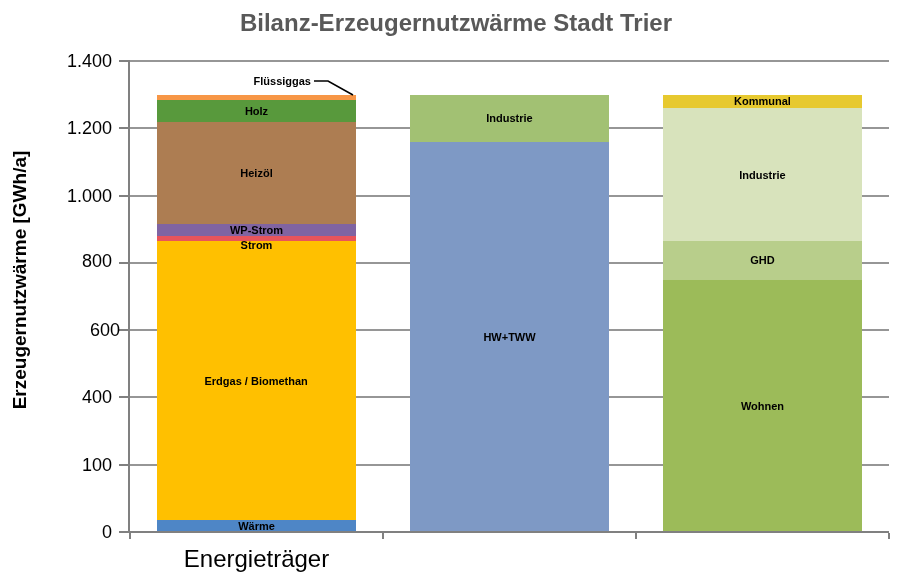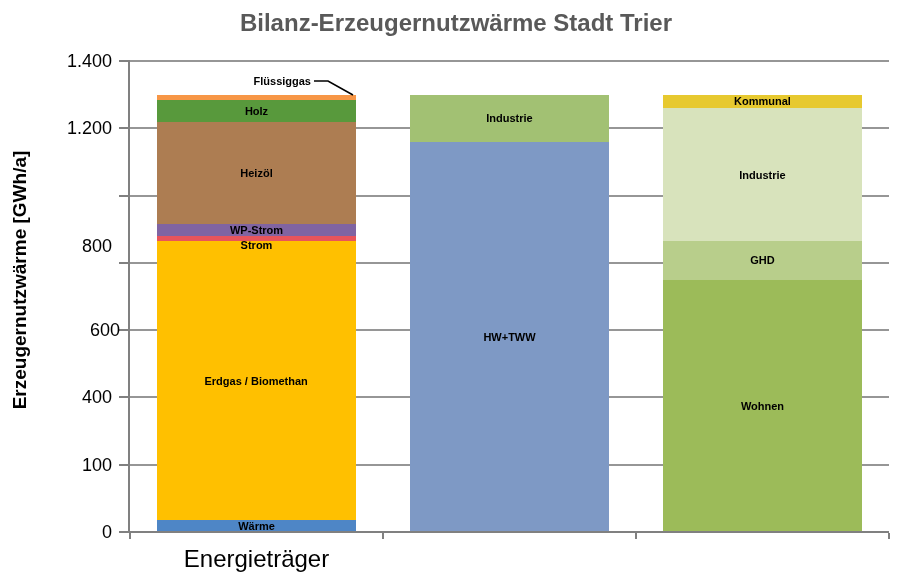--- a/index.html
+++ b/index.html
@@ -67,23 +67,24 @@
     <div class="ytick" style="left: 119px; top: 463.714px; width: 11px; height: 2px;"></div>
     <div class="ytick-label" style="left: 0px; top: 454.714px; width: 112px; height: 20px;">100</div>
     <div class="gridline" style="left: 130px; top: 396.429px; width: 759px; height: 2px;"></div>
     <div class="ytick" style="left: 119px; top: 396.429px; width: 11px; height: 2px;"></div>
     <div class="ytick-label" style="left: 0px; top: 387.429px; width: 112px; height: 20px;">400</div>
     <div class="gridline" style="left: 130px; top: 329.143px; width: 759px; height: 2px;"></div>
     <div class="ytick" style="left: 119px; top: 329.143px; width: 11px; height: 2px;"></div>
     <div class="ytick-label" style="left: 0px; top: 320.143px; width: 112px; height: 20px; margin-left: 8px;">600</div>
     <div class="gridline" style="left: 130px; top: 261.857px; width: 759px; height: 2px;"></div>
     <div class="ytick" style="left: 119px; top: 261.857px; width: 11px; height: 2px;"></div>
-    <div class="ytick-label" style="left: 0px; top: 236px; width: 112px; height: 20px;">800</div>
+    <div class="ytick-label" style="left: 0px; top: 251px; width: 112px; height: 20px;">800</div>
     <div class="gridline" style="left: 130px; top: 194.571px; width: 759px; height: 2px;"></div>
     <div class="ytick" style="left: 119px; top: 194.571px; width: 11px; height: 2px;"></div>
+    <div class="ytick-label" style="left: 0px; top: 185.571px; width: 112px; height: 20px;">1.000</div>
     <div class="gridline" style="left: 130px; top: 127.286px; width: 759px; height: 2px;"></div>
     <div class="ytick" style="left: 119px; top: 127.286px; width: 11px; height: 2px;"></div>
     <div class="ytick-label" style="left: 0px; top: 118.286px; width: 112px; height: 20px;">1.200</div>
     <div class="gridline" style="left: 130px; top: 60px; width: 759px; height: 2px;"></div>
     <div class="ytick" style="left: 119px; top: 60px; width: 11px; height: 2px;"></div>
     <div class="ytick-label" style="left: 0px; top: 51px; width: 112px; height: 20px;">1.400</div>
     <div class="axisline" style="left: 128px; top: 60px; width: 2px; height: 472px;"></div>
     <div class="axisline" style="left: 119px; top: 531px; width: 770px; height: 2px;"></div>
     <div class="xtick" style="left: 129px; top: 533px; width: 2px; height: 6px;"></div>
     <div class="xtick" style="left: 382px; top: 533px; width: 2px; height: 6px;"></div>

